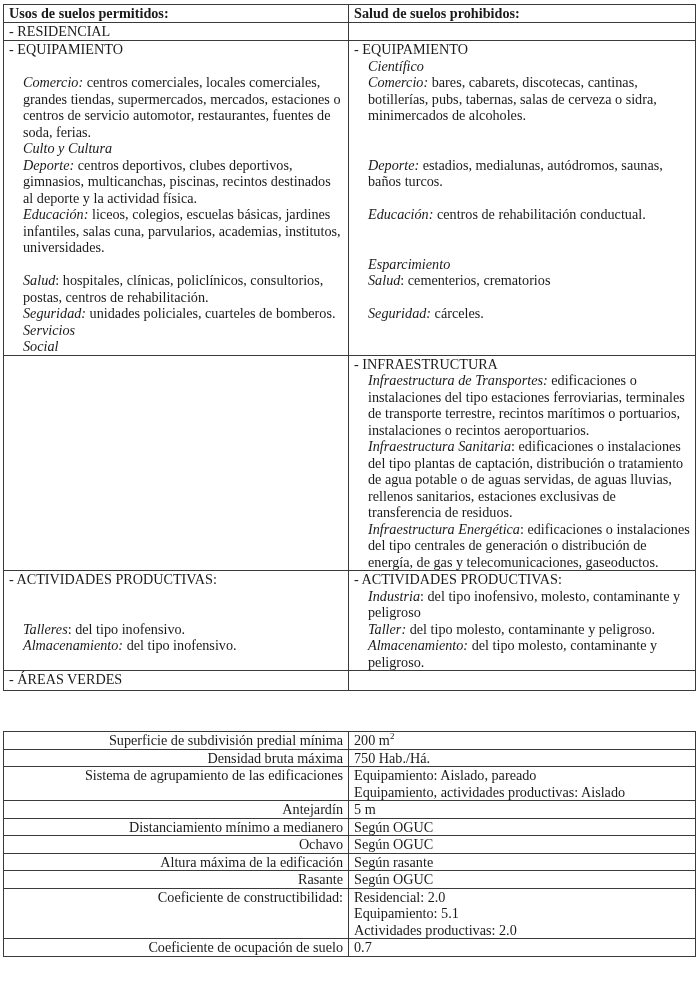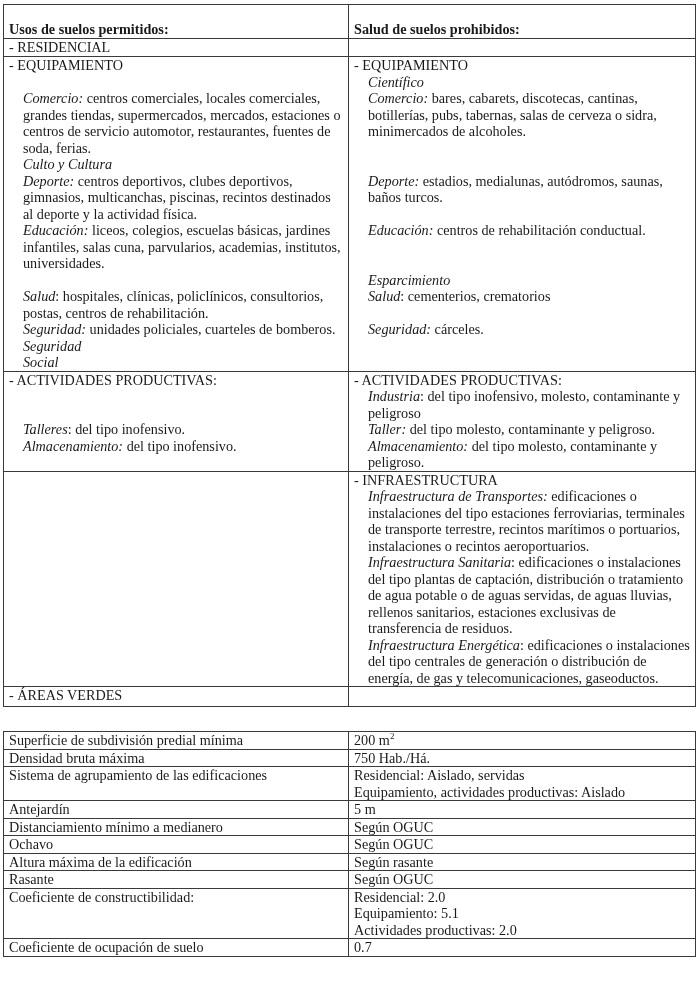--- a/index.html
+++ b/index.html
@@ -6,32 +6,32 @@
   body {
     width: 698px; height: 981px; position: relative; overflow: hidden;
     font-family: "Liberation Serif", serif; color: #1a1a1a;
     font-size: 14.2px; line-height: 16.5px;
   }
   table { border-collapse: collapse; table-layout: fixed; }
   td { border: 1px solid #3a3a3a; vertical-align: top; padding: 0 4px 0 5px; }
   #uses-table { position: absolute; left: 3px; top: 4px; width: 692px; }
   #uses-table col.c1 { width: 345px; }
   #uses-table col.c2 { width: 347px; }
-  .hdr { font-weight: bold; padding-top: 16px; height: 17px; }
+  .hdr { font-weight: bold; padding-top: 0; height: 17px; }
   .cat { white-space: nowrap; }
   .sub { padding-left: 14px; }
   .u { font-style: italic; }
   .gap { height: 16.5px; }
   .row-res td { height: 17px; font-family: Liberation Serif, serif; }
   .row-simple td { height: 19px; }
   #params-table { position: absolute; left: 3px; top: 731px; width: 692px; }
   #params-table col.p1 { width: 345px; }
   #params-table col.p2 { width: 347px; }
   #params-table td { height: 16.5px; }
-  #params-table td.lbl { text-align: left; padding-right: 5px; }
+  #params-table td.lbl { text-align: right; padding-right: 5px; }
   sup { font-size: 9px; line-height: 0; vertical-align: 6px; }
 </style>
 </head>
 <body>
 
 <table id="uses-table">
   <colgroup>
       <col class="c1">
       <col class="c2">
     </colgroup>
@@ -48,62 +48,62 @@
     <td>
       <div class="cat">- EQUIPAMIENTO</div>
       <div class="gap"></div>
       <div class="sub"><span class="u">Comercio</span><i>:</i><span> centros comerciales, locales comerciales, grandes tiendas, supermercados, mercados, estaciones o centros de servicio automotor, restaurantes, fuentes de soda, ferias.</span></div>
       <div class="sub"><span class="u">Culto y Cultura</span></div>
       <div class="sub"><span class="u">Deporte</span><i>:</i><span> centros deportivos, clubes deportivos, gimnasios, multicanchas, piscinas, recintos destinados al deporte y la actividad física.</span></div>
       <div class="sub"><span class="u">Educación</span><i>:</i><span> liceos, colegios, escuelas básicas, jardines infantiles, salas cuna, parvularios, academias, institutos, universidades.</span></div>
       <div class="gap"></div>
       <div class="sub"><span class="u">Salud</span><span>: hospitales, clínicas, policlínicos, consultorios, postas, centros de rehabilitación.</span></div>
       <div class="sub"><span class="u">Seguridad:</span><span> unidades policiales, cuarteles de bomberos.</span></div>
-      <div class="sub"><span class="u">Seguridad</span></div>
+      <div class="sub"><span class="u">Servicios</span></div>
       <div class="sub"><span class="u">Social</span></div>
     </td>
     <td>
       <div class="cat">- EQUIPAMIENTO</div>
       <div class="sub"><span class="u">Científico</span></div>
       <div class="sub"><span class="u">Comercio</span><i>:</i><span> bares, cabarets, discotecas, cantinas, botillerías, pubs, tabernas, salas de cerveza o sidra, minimercados de alcoholes.</span></div>
       <div class="gap"></div>
       <div class="gap"></div>
       <div class="sub"><span class="u">Deporte</span><i>:</i><span> estadios, medialunas, autódromos, saunas, baños turcos.</span></div>
       <div class="gap"></div>
       <div class="sub"><span class="u">Educación</span><i>:</i><span> centros de rehabilitación conductual.</span></div>
       <div class="gap"></div>
       <div class="gap"></div>
       <div class="sub"><span class="u">Esparcimiento</span></div>
       <div class="sub"><span class="u">Salud</span><span>: cementerios, crematorios</span></div>
       <div class="gap"></div>
       <div class="sub"><span class="u">Seguridad:</span><span> cárceles.</span></div>
     </td>
   </tr>
   <tr>
+    <td></td>
+    <td>
+      <div class="cat">- INFRAESTRUCTURA</div>
+      <div class="sub"><span class="u">Infraestructura de Transportes</span><i>:</i><span> edificaciones o instalaciones del tipo estaciones ferroviarias, terminales de transporte terrestre, recintos marítimos o portuarios, instalaciones o recintos aeroportuarios.</span></div>
+      <div class="sub"><span class="u">Infraestructura Sanitaria</span><span>: edificaciones o instalaciones del tipo plantas de captación, distribución o tratamiento de agua potable o de aguas servidas, de aguas lluvias, rellenos sanitarios, estaciones exclusivas de transferencia de residuos.</span></div>
+      <div class="sub"><span class="u">Infraestructura Energética</span><span>: edificaciones o instalaciones del tipo centrales de generación o distribución de energía, de gas y telecomunicaciones, gaseoductos.</span></div>
+    </td>
+  </tr>
+  <tr>
     <td>
       <div class="cat">- ACTIVIDADES PRODUCTIVAS:</div>
       <div class="gap"></div>
       <div class="gap"></div>
       <div class="sub"><span class="u">Talleres</span><span>: del tipo inofensivo.</span></div>
       <div class="sub"><span class="u">Almacenamiento</span><i>:</i><span> del tipo inofensivo.</span></div>
     </td>
     <td>
       <div class="cat">- ACTIVIDADES PRODUCTIVAS:</div>
       <div class="sub"><span class="u">Industria</span><span>: del tipo inofensivo, molesto, contaminante y peligroso</span></div>
       <div class="sub"><span class="u">Taller</span><i>:</i><span> del tipo molesto, contaminante y peligroso.</span></div>
       <div class="sub"><span class="u">Almacenamiento:</span><span> del tipo molesto, contaminante y peligroso.</span></div>
-    </td>
-  </tr>
-  <tr>
-    <td></td>
-    <td>
-      <div class="cat">- INFRAESTRUCTURA</div>
-      <div class="sub"><span class="u">Infraestructura de Transportes</span><i>:</i><span> edificaciones o instalaciones del tipo estaciones ferroviarias, terminales de transporte terrestre, recintos marítimos o portuarios, instalaciones o recintos aeroportuarios.</span></div>
-      <div class="sub"><span class="u">Infraestructura Sanitaria</span><span>: edificaciones o instalaciones del tipo plantas de captación, distribución o tratamiento de agua potable o de aguas servidas, de aguas lluvias, rellenos sanitarios, estaciones exclusivas de transferencia de residuos.</span></div>
-      <div class="sub"><span class="u">Infraestructura Energética</span><span>: edificaciones o instalaciones del tipo centrales de generación o distribución de energía, de gas y telecomunicaciones, gaseoductos.</span></div>
     </td>
   </tr>
   <tr class="row-simple">
     <td class="cat">- ÁREAS VERDES</td>
     <td></td>
   </tr>
 </tbody>
   </table>
 
 <table id="params-table">
@@ -118,21 +118,21 @@
     </tr>
   <tr>
         <td class="lbl">Densidad bruta máxima</td>
         <td>
           <div>750 Hab./Há.</div>
         </td>
       </tr>
       <tr>
         <td class="lbl">Sistema de agrupamiento de las edificaciones</td>
         <td>
-          <div>Residencial: Aislado, servidas</div>
+          <div>Equipamiento: Aislado, pareado</div>
           <div>Equipamiento, actividades productivas: Aislado</div>
         </td>
       </tr>
       <tr>
         <td class="lbl">Antejardín</td>
         <td>
           <div>5 m</div>
         </td>
       </tr>
       <tr>

